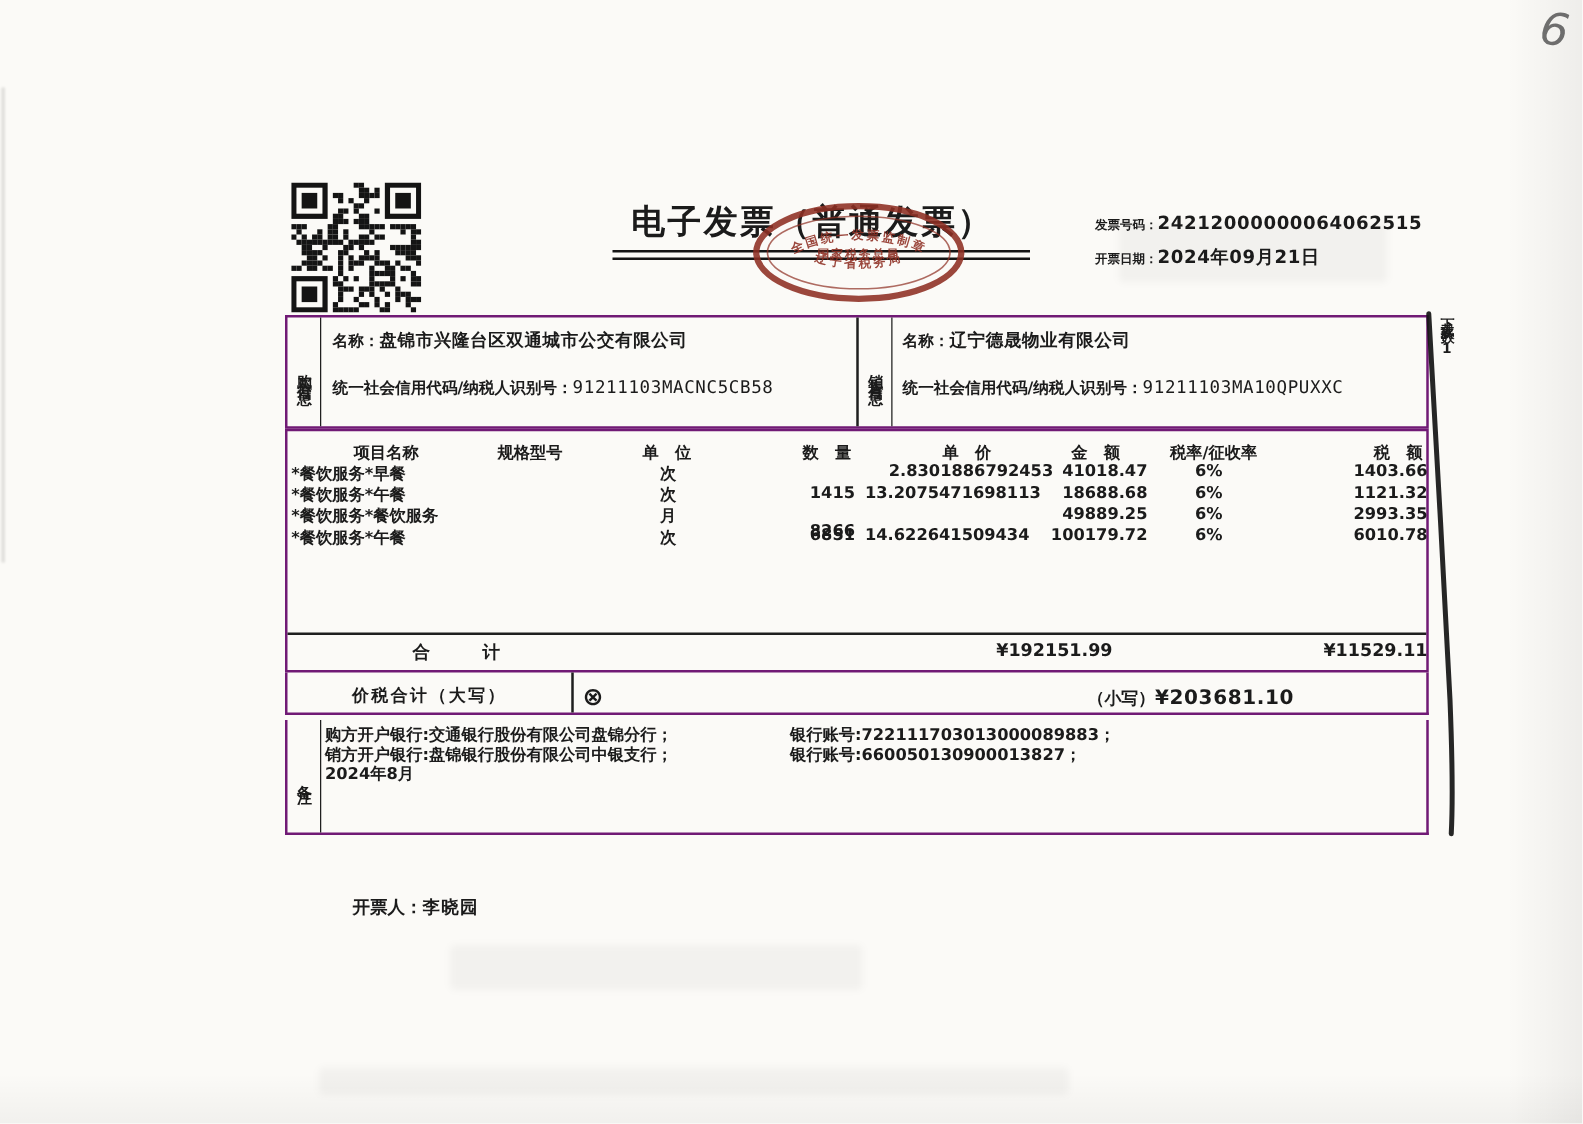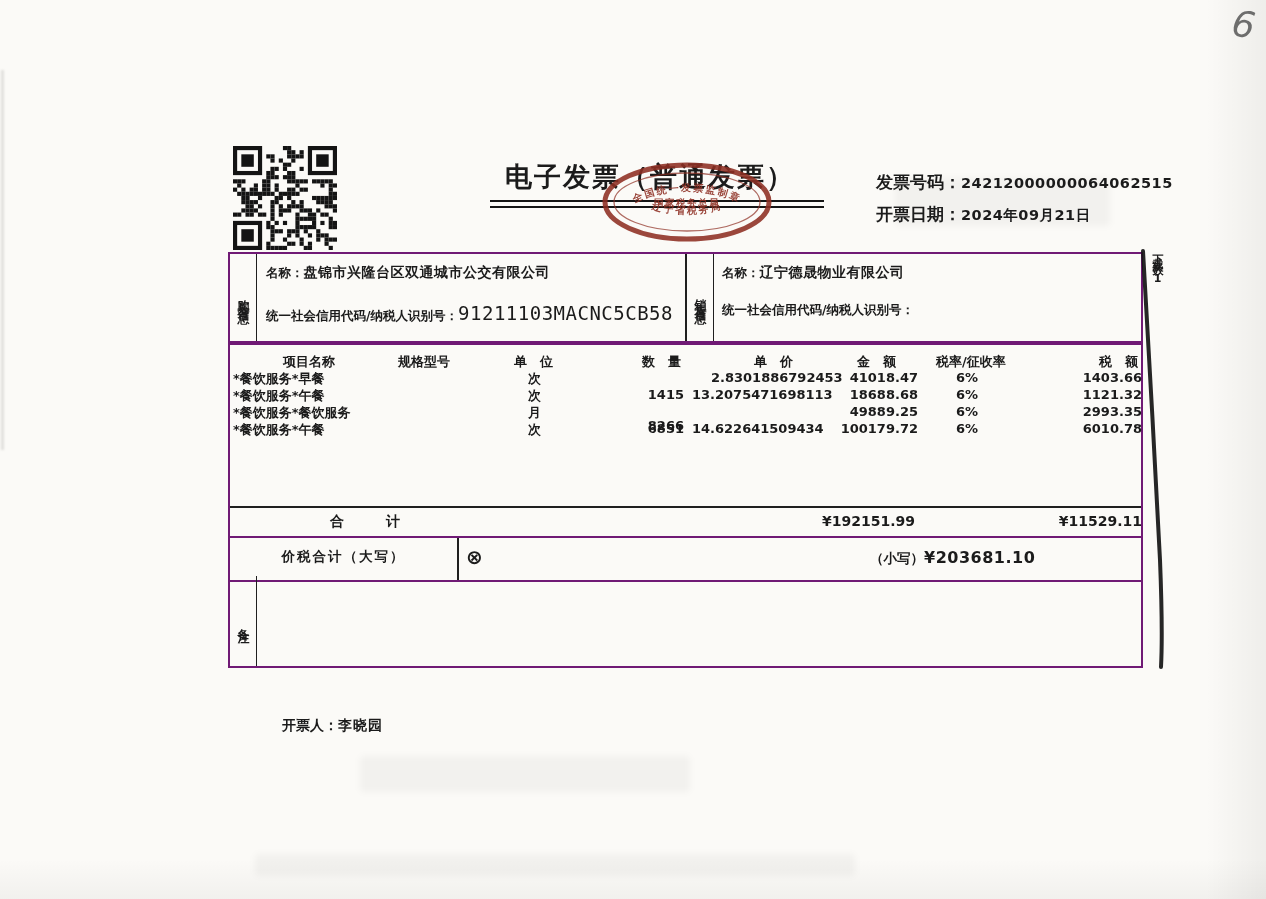--- a/index.html
+++ b/index.html
@@ -16,46 +16,46 @@
     background:linear-gradient(to right, rgba(0,0,0,0) , rgba(0,0,0,0.05));}
   .bottom-vignette{position:absolute; left:0; bottom:0; width:1266px; height:40px;
     background:linear-gradient(to bottom, rgba(0,0,0,0) , rgba(0,0,0,0.04));}
 
   
   .title{left:505px; top:159px; font-size:27px; letter-spacing:2px; font-weight:bold; white-space:nowrap; z-index:2;}
   .title-rule{left:490px; top:200px; width:334px; height:4px; border-top:2px solid #151515; border-bottom:2px solid #151515; z-index:1;}
   .stamp{left:601px; top:162px; z-index:3; opacity:0.88;}
   .meta{left:876px; top:171px; width:300px; z-index:2;}
   .meta-row{display:flex; align-items:baseline; margin-bottom:9px; white-space:nowrap;}
-  .meta-label{font-size:17px; font-weight:bold;}
+  .meta-label{font-size:10px; font-weight:bold;}
   .meta-value{font-size:14.5px; font-weight:bold; letter-spacing:0.5px;}
   .hand-mark{left:1232px; top:4px; font-size:36px; color:#4d4d4d; transform:rotate(9deg); opacity:0.8; font-style:italic; z-index:5;}
 
   .v-note{left:1149px; top:246px; writing-mode:vertical-rl; text-orientation:upright;
     font-size:11px; font-weight:bold; letter-spacing:3px; white-space:nowrap; z-index:4;}
 
   
   .frame{position:absolute; border:2px solid #701a75; box-sizing:border-box; background:transparent;}
   .party-box{left:228px; top:252px; width:915px; height:91px;}
   .v-col{position:absolute; top:0; width:26px; height:100%; border-right:1.5px solid #1f1f1f;
     display:flex; align-items:center; justify-content:center;}
   .v-label{writing-mode:vertical-rl; text-orientation:upright; font-size:12px; font-weight:bold; letter-spacing:3px;}
   .party-divider{position:absolute; left:455px; top:0; width:2px; height:100%; background:#1f1f1f;}
   .name-line{position:absolute; display:flex; align-items:baseline; white-space:nowrap;}
   .fld-label{font-size:12.5px; font-weight:bold;}
   .fld-value{font-size:14px; font-weight:bold; letter-spacing:0.5px;}
-  .taxid{font-family:"DejaVu Sans Mono", monospace; font-size:19px; letter-spacing:0.5px; font-weight:normal;}
+  .taxid{font-family:"DejaVu Sans Mono", monospace; font-size:14px; letter-spacing:0.5px; font-weight:normal;}
 
   .items-box{left:228px; top:343px; width:915px; height:195px;}
   .cell{position:absolute; font-size:13px; font-weight:bold; white-space:nowrap;}
   .ra{text-align:right;} .ca{text-align:center;}
   .total-band{position:absolute; left:0; right:0; bottom:0; height:28px; border-top:2px solid #1f1f1f;}
   .total-band .cell{top:5px; font-size:14px;}
 
-  .gt-box{left:228px; top:538px; width:915px; height:44px; border-top:none;}
+  .gt-box{left:228px; top:538px; width:915px; height:34px; border-top:none;}
   .gt-divider{position:absolute; left:227px; top:0; width:2px; height:100%; background:#1f1f1f;}
   .gt-label{position:absolute; left:0; top:10px; width:227px; text-align:center; font-size:13.5px; font-weight:bold; letter-spacing:2px;}
   .gt-sym{position:absolute; left:236px; top:7px; font-size:20px; font-weight:bold;}
   .gt-words{position:absolute; left:260px; top:9px; font-size:17px; font-weight:bold; letter-spacing:3.5px; white-space:nowrap;}
   .gt-small{position:absolute; left:640px; top:10px; display:flex; align-items:baseline; white-space:nowrap;}
   .gt-small-label{font-size:13.5px; font-weight:bold;}
   .gt-small-value{font-size:16px; font-weight:bold; letter-spacing:0.5px;}
 
   .remarks-box{left:228px; top:576px; width:915px; height:92px; border-top:none;}
   .remarks-content{position:absolute; left:30px; top:5px; right:6px; line-height:15.5px;}
@@ -350,20 +350,21 @@
 
     <div class="v-col" style="left:457px;">
       <span class="v-label">销售方信息</span>
     </div>
     <div class="name-line" style="left:492px; top:10px;">
       <span class="fld-label">名称：</span>
       <span class="fld-value">辽宁德晟物业有限公司</span>
     </div>
     <div class="name-line" style="left:492px; top:48px;">
       <span class="fld-label">统一社会信用代码/纳税人识别号：</span>
+      <span class="taxid">91211103MA10QPUXXC</span>
     </div>
   </div>
 
   <div class="frame items-box">
 
     <span class="cell" style="left:53px;  top:8px;">项目名称</span>
     <span class="cell" style="left:168px; top:8px;">规格型号</span>
     <span class="cell" style="left:284px; top:8px;">单　位</span>
     <span class="cell" style="left:412px; top:8px;">数　量</span>
     <span class="cell" style="left:524px; top:8px;">单　价</span>
@@ -398,39 +399,52 @@
     <span class="cell" style="left:3px;   top:76px;">*餐饮服务*午餐</span>
     <span class="cell" style="left:298px; top:76px;">次</span>
     <span class="cell ra" style="left:360px; top:76px; width:94px;">6851</span>
     <span class="cell ra" style="left:462px; top:76px; width:130px;">14.622641509434</span>
     <span class="cell ra" style="left:566px; top:76px; width:122px;">100179.72</span>
     <span class="cell ca" style="left:717px; top:76px; width:40px;">6%</span>
     <span class="cell ra" style="left:806px; top:76px; width:106px;">6010.78</span>
 
     <div class="total-band">
       <span class="cell" style="left:100px;">合　　　计</span>
-      <span class="cell ra" style="left:537px; width:148px;">¥192151.99</span>
+      <span class="cell ra" style="left:512px; width:148px;">¥192151.99</span>
       <span class="cell ra" style="left:800px; width:112px;">¥11529.11</span>
     </div>
   </div>
 
   <div class="frame gt-box">
     <span class="gt-label">价税合计（大写）</span>
     <div class="gt-divider"></div>
     <span class="gt-sym">⊗</span>
     <div class="gt-small">
       <span class="gt-small-label">（小写）</span>
       <span class="gt-small-value">¥203681.10</span>
     </div>
   </div>
 
   <div class="frame remarks-box">
     <div class="v-col" style="left:0;">
       <span class="v-label">备注</span>
     </div>
+    <div class="remarks-content">
+      <div class="remark-line">
+        <span class="remark-left">购方开户银行:交通银行股份有限公司盘锦分行；</span>
+        <span>银行账号:722111703013000089883；</span>
+      </div>
+      <div class="remark-line">
+        <span class="remark-left">销方开户银行:盘锦银行股份有限公司中银支行；</span>
+        <span>银行账号:660050130900013827；</span>
+      </div>
+      <div class="remark-line">
+        <span>2024年8月</span>
+      </div>
+    </div>
   </div>
 
   <div class="abs issuer">
     <span class="issuer-label">开票人：</span>
     <span class="issuer-name">李晓园</span>
   </div>
 
   <svg class="abs scan-edge" width="1266" height="899" viewBox="0 0 1266 899">
     <path d="M1143,251 C1147,330 1156,470 1160,560 C1162,610 1162,648 1161,667" fill="none" stroke="#141414" stroke-width="4" stroke-linecap="round" opacity="0.92"></path>
   </svg>

